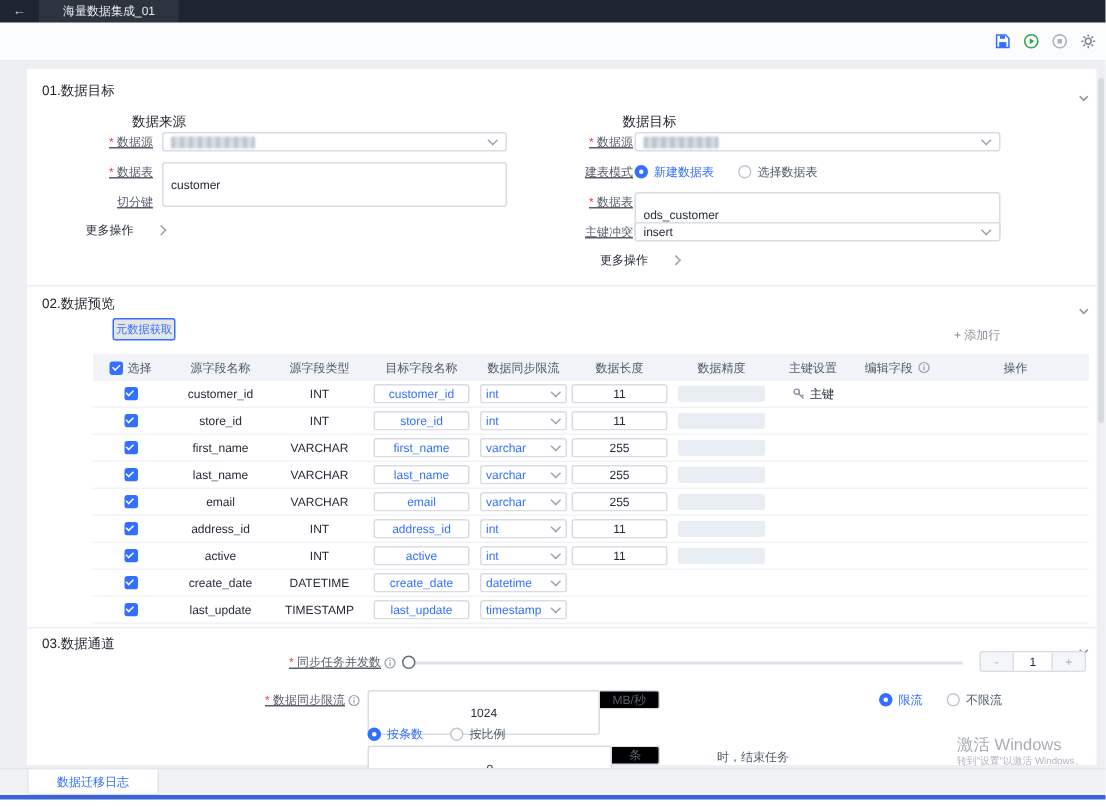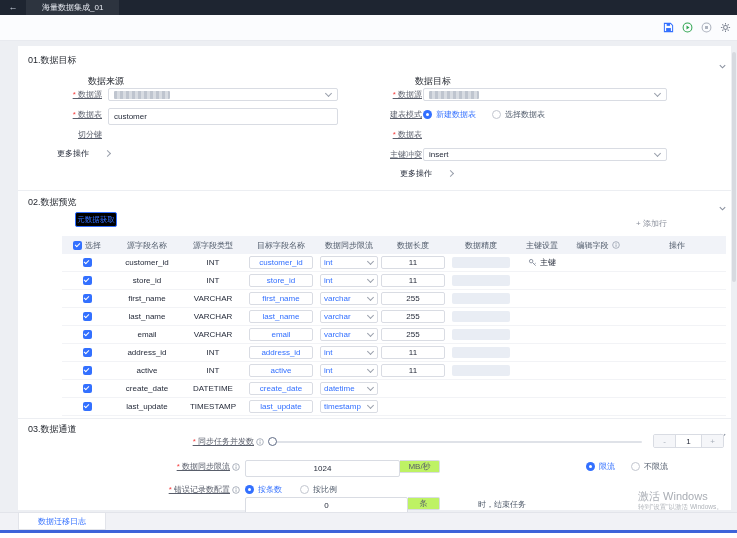--- a/index.html
+++ b/index.html
@@ -18,39 +18,39 @@
   .page{position:absolute;left:0;top:41px;width:737px;height:471px;background:#edeff3;}
   .card{position:absolute;left:18px;top:5px;width:713px;height:464px;background:#fff;}
   .sec-title{font-size:9px;color:#1d2129;white-space:nowrap;}
   .col-hd{font-size:9px;color:#1d2129;white-space:nowrap;}
   .hr{position:absolute;left:0;width:713px;height:1px;background:#eceef2;}
   .lblbox{height:13px;display:flex;align-items:center;justify-content:flex-end;gap:2px;}
   .lbl{font-size:8px;color:#595e6b;white-space:nowrap;line-height:13px;text-decoration:underline;}
   .req::before{content:"* ";color:#f53f3f;}
   .field{border:1px solid #d9dce3;border-radius:2px;background:#fff;height:13px;display:flex;align-items:center;
     justify-content:space-between;padding:0 5px;font-size:8px;}
-  .field-in{border:1px solid #d9dce3;border-radius:2px;background:#fff;height:17px;font-size:8px;color:#252b3a;
+  .field-in{border:1px solid #d9dce3;border-radius:2px;background:#fff;height:30px;font-size:8px;color:#252b3a;
     padding:0 5px;outline:none;font-family:inherit;}
   .ph{color:#b4b9c3;}
   .chev{width:7px;height:7px;position:relative;flex:0 0 auto;}
   .chev::before{content:"";position:absolute;left:1px;top:0;width:4px;height:4px;border-right:1px solid #9aa0ac;
     border-bottom:1px solid #9aa0ac;transform:rotate(45deg);}
   .chev-r{width:7px;height:7px;position:relative;display:inline-block;}
   .chev-r::before{content:"";position:absolute;left:0;top:1px;width:4px;height:4px;border-right:1px solid #9aa0ac;
     border-top:1px solid #9aa0ac;transform:rotate(45deg);}
   .redact{height:8px;border-radius:1px;background:repeating-linear-gradient(90deg,#bfc5cf 0 3px,#d8dce2 3px 6px);filter:blur(0.7px);}
   .more{font-size:8px;color:#252b3a;display:flex;align-items:center;gap:16px;cursor:pointer;}
   .radio{width:9px;height:9px;border-radius:50%;border:1px solid #c2c6cf;background:#fff;display:inline-block;
     vertical-align:middle;flex:0 0 auto;cursor:pointer;}
   .radio.on{border:none;background:#3370ff;position:relative;}
   .radio.on::after{content:"";position:absolute;left:3px;top:3px;width:3px;height:3px;border-radius:50%;background:#fff;}
   .radio-row{display:flex;align-items:center;gap:4px;height:13px;font-size:8px;color:#4e5969;}
   .opt{white-space:nowrap;}
   .blue{color:#3370ff;}
-  .btn-outline{border:1px solid #3370ff;color:#3370ff;background:#000000;border-radius:2px;font-size:7.5px;
+  .btn-outline{border:1px solid #3370ff;color:#3370ff;background:#e5e5e5;border-radius:2px;font-size:7.5px;
     display:flex;align-items:center;justify-content:center;cursor:pointer;white-space:nowrap;}
   .addrow{font-size:8px;color:#8a8f9b;display:flex;align-items:center;cursor:pointer;white-space:nowrap;}
   
   .tbl{position:absolute;left:44px;top:190px;width:664px;}
   .t-head,.t-row{display:grid;grid-template-columns:50px 70px 62px 74px 62px 66px 70px 52px 60px 1fr;align-items:center;}
   .t-head{height:18px;background:#f1f3f8;font-size:8px;color:#4e5969;}
   .t-row{height:18px;border-bottom:1px solid #f2f3f6;font-size:8px;background:#fff;}
   .th,.td{display:flex;align-items:center;justify-content:center;gap:3px;overflow:hidden;white-space:nowrap;}
   .cb{width:9px;height:9px;border-radius:2px;background:#3370ff;display:inline-block;position:relative;flex:0 0 auto;cursor:pointer;}
   .cb::after{content:"";position:absolute;left:1.8px;top:2.2px;width:4px;height:2px;border-left:1px solid #fff;
@@ -62,21 +62,21 @@
     justify-content:space-between;padding:0 3px;font-size:8px;background:#fff;cursor:pointer;}
   .grey-box{width:58px;height:11px;background:#e9edf4;border-radius:2px;}
   .pkcell{gap:3px;color:#252b3a;}
   
   .track{position:absolute;height:2px;background:#dfe2e8;border-radius:1px;}
   .handle{position:absolute;width:9px;height:9px;border:1.5px solid #5f6b85;background:#fff;border-radius:50%;cursor:pointer;}
   .step{position:absolute;display:flex;border:1px solid #d9dce3;border-radius:2px;overflow:hidden;height:14px;font-size:8px;background:#fff;}
   .s-btn{width:21px;background:#f5f6f9;color:#a7adb8;display:flex;align-items:center;justify-content:center;cursor:pointer;}
   .s-val{width:27px;background:#fff;display:flex;align-items:center;justify-content:center;
     border-left:1px solid #d9dce3;border-right:1px solid #d9dce3;color:#252b3a;}
-  .suffix{position:absolute;background:#bef264;border:1px solid #d9dce3;border-left:none;color:#595e6b;
+  .suffix{position:absolute;background:#000000;border:1px solid #d9dce3;border-left:none;color:#595e6b;
     display:flex;align-items:center;justify-content:center;font-size:8px;height:13px;border-radius:0 2px 2px 0;}
   .plain{font-size:8px;color:#4e5969;white-space:nowrap;}
   
   .bottombar{position:absolute;left:0;top:512px;width:737px;height:18px;background:#f1f2f6;border-top:1px solid #e2e4ea;display:flex;}
   .btab{margin-left:18px;width:88px;height:17px;background:#fff;border:1px solid #e2e4ea;border-top:none;
     display:flex;align-items:center;justify-content:center;font-size:8px;color:#3370ff;cursor:pointer;}
   .blueline{position:absolute;left:0;top:530px;width:737px;height:3px;background:#3c64d9;}
   
   .wm1{position:absolute;left:638px;top:489px;font-size:11px;color:rgba(110,116,128,0.6);}
   .wm2{position:absolute;left:638px;top:503px;font-size:6.5px;color:rgba(110,116,128,0.55);}
@@ -169,20 +169,21 @@
     <div class="abs radio-row" style="left:405px;top:62px;">
       <span class="radio on"></span>
       <span class="opt blue">新建数据表</span>
       <span class="radio" style="margin-left:12px;"></span>
       <span class="opt">选择数据表</span>
     </div>
 
     <div class="abs lblbox" style="left:344px;top:82px;width:60px;">
       <span class="lbl req">数据表</span>
     </div>
+    <input class="abs field-in" style="left: 405px; top: 82px; width: 244px;" value="ods_customer">
 
     <div class="abs lblbox" style="left:344px;top:102px;width:60px;">
       <span class="lbl">主键冲突</span>
     </div>
     <div class="abs field" style="left:405px;top:102px;width:244px;">
       <span>insert</span>
       <span class="chev"></span>
     </div>
 
     <div class="abs more" style="left:382px;top:122px;">
@@ -494,28 +495,20 @@
     </div>
     <input class="abs field-in" style="left: 227px; top: 414px; width: 155px; text-align: center;" value="1024">
     <div class="suffix" style="left:382px;top:414px;width:40px;">MB/秒</div>
     <div class="abs radio-row" style="left:568px;top:414px;">
       <span class="radio on"></span>
       <span class="opt blue">限流</span>
       <span class="radio" style="margin-left:12px;"></span>
       <span class="opt">不限流</span>
     </div>
 
-    <div class="abs lblbox" style="left:56px;top:437px;width:166px;">
-      <span class="lbl req">错误记录数配置</span>
-      <svg class="info" width="8" height="8" viewBox="0 0 12 12">
-          <circle cx="6" cy="6" r="5" fill="none" stroke="#98a0ad" stroke-width="1.2"></circle>
-          <rect x="5.4" y="5.2" width="1.3" height="3.6" fill="#98a0ad"></rect>
-          <rect x="5.4" y="2.8" width="1.3" height="1.4" fill="#98a0ad"></rect>
-        </svg>
-    </div>
     <div class="abs radio-row" style="left:227px;top:437px;">
       <span class="radio on"></span>
       <span class="opt blue">按条数</span>
       <span class="radio" style="margin-left:14px;"></span>
       <span class="opt">按比例</span>
     </div>
     <input class="abs field-in" style="left: 227px; top: 451px; width: 163px; text-align: center;" value="0">
     <div class="suffix" style="left:390px;top:451px;width:32px;">条</div>
     <div class="abs plain" style="left:460px;top:453px;">时，结束任务</div>
 

